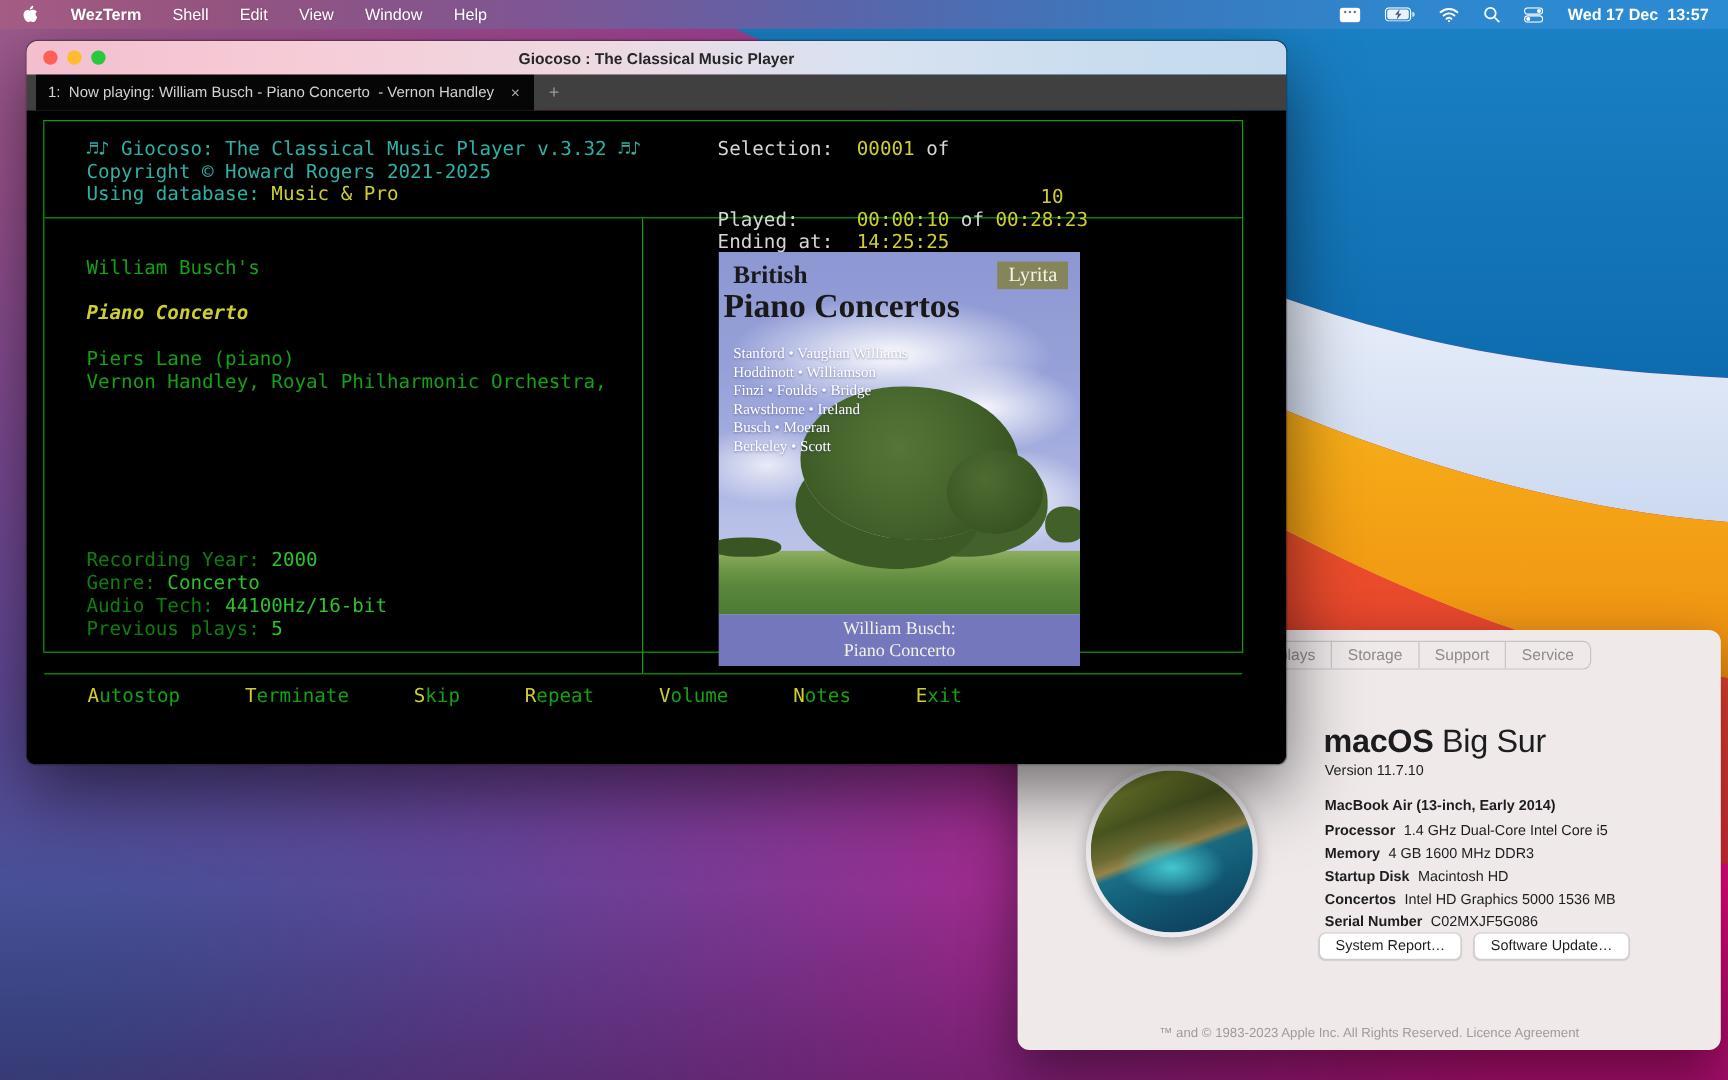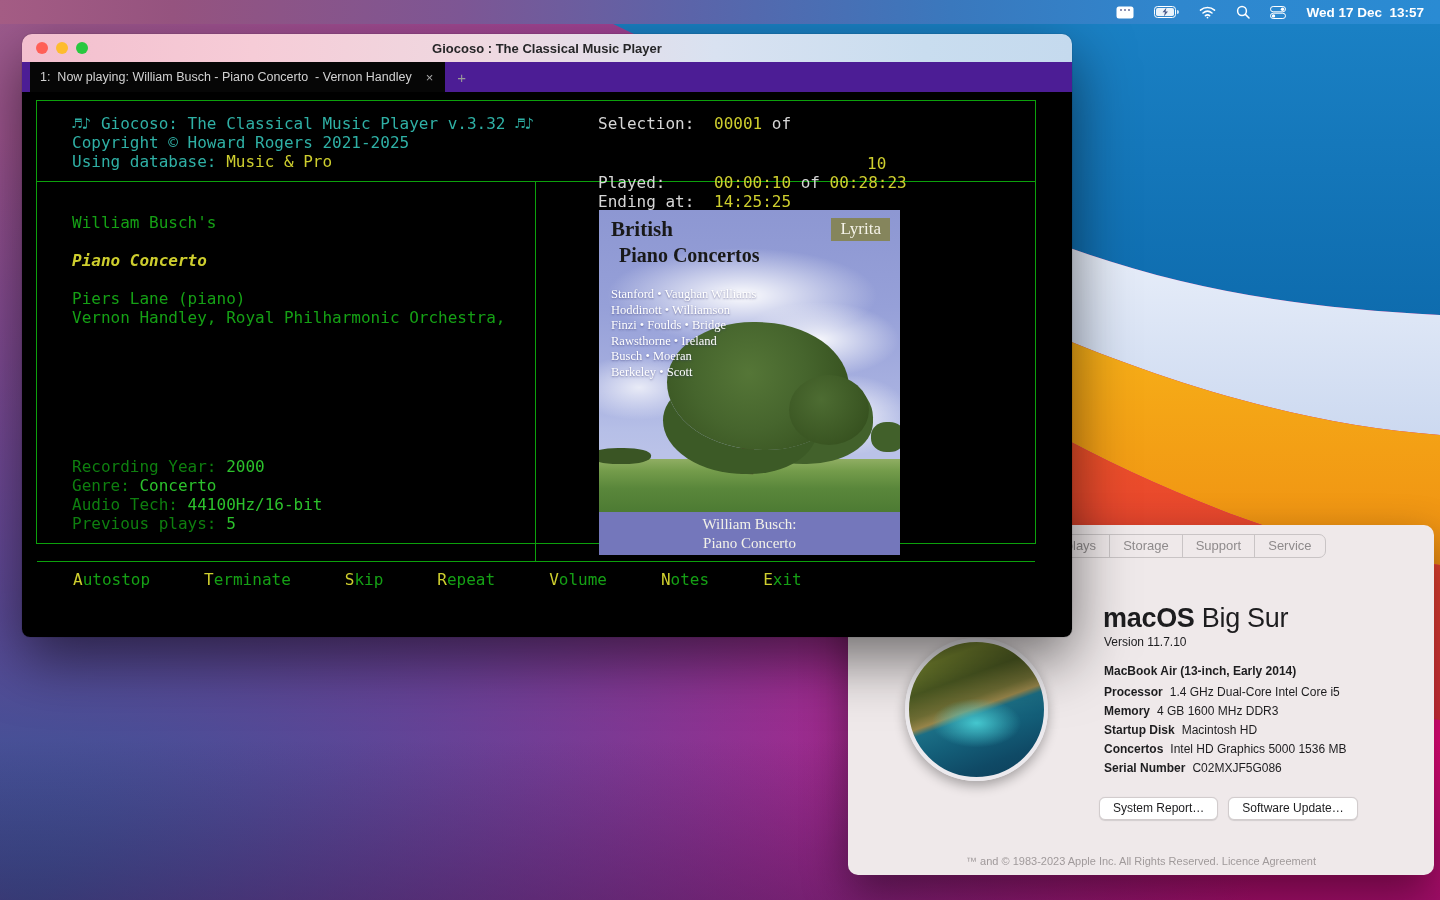--- a/index.html
+++ b/index.html
@@ -28,21 +28,21 @@
   .term-window { position:absolute; left:22px; top:34px; width:1050px; height:603px; z-index:30;
     border-radius:10px 10px 8px 8px; overflow:hidden;
     box-shadow:0 22px 60px rgba(0,0,0,.55), 0 0 1px rgba(0,0,0,.6); }
   .titlebar { height:28px; position:relative; display:flex; align-items:center; justify-content:center;
     background:linear-gradient(90deg,#f3bfce 0%,#f6ccd7 22%,#eed9e1 45%,#d9e2f1 66%,#c9ddef 86%,#c5daee 100%); }
   .title-text { font-size:13px; font-weight:700; color:#262628; }
   .traffic { position:absolute; left:14px; top:8px; display:flex; gap:8px; }
   .tl { width:12px; height:12px; border-radius:50%; }
   .tl.red { background:#ff5f57; } .tl.yellow { background:#febc2e; } .tl.green { background:#28c840; }
 
-  .tabbar { height:30px; background:#4c1d95; display:flex; align-items:stretch; }
+  .tabbar { height:30px; background:#404040; display:flex; align-items:stretch; }
   .tab { background:#060606; color:#d2d2d2; font-size:12.5px; display:flex; align-items:center;
          padding:0 12px 0 10px; margin-left:8px; white-space:pre; }
   .tab .close { margin-left:14px; color:#a9a9a9; font-size:13px; }
   .newtab { color:#9a9a9a; font-size:15px; display:flex; align-items:center; padding:0 12px; }
 
   .term-content { position:relative; height:545px; background:#000;
     font-family:"DejaVu Sans Mono", monospace; font-size:16px; line-height:19px; }
 
   .tui { position:absolute; left:14px; top:8px; width:1000px; height:444px; border:1px solid #0ca10c; }
   .tui-header { height:81px; border-bottom:1px solid #0ca10c; display:flex; padding-top:13px; }
@@ -73,21 +73,21 @@
   .c1 { left:8px; top:38px; width:270px; height:95px;
         background:radial-gradient(closest-side, rgba(255,255,255,.97), rgba(255,255,255,0)); }
   .c2 { left:140px; top:92px; width:160px; height:75px;
         background:radial-gradient(closest-side, rgba(255,255,255,.9), rgba(255,255,255,0)); }
   .c3 { left:-25px; top:145px; width:130px; height:65px;
         background:radial-gradient(closest-side, rgba(255,255,255,.75), rgba(255,255,255,0)); }
   .c4 { left:190px; top:165px; width:120px; height:80px;
         background:radial-gradient(closest-side, rgba(255,255,255,.8), rgba(255,255,255,0)); }
   .album-serif { font-family:"Liberation Serif","DejaVu Serif",serif; }
   .album-title1 { position:absolute; left:12px; top:10px; font-size:21px; font-weight:700; color:#191919; }
-  .album-title2 { position:absolute; left:20px; top:36px; font-size:20px; font-weight:700; color:#191919; }
+  .album-title2 { position:absolute; left:4px; top:36px; font-size:28px; font-weight:700; color:#191919; }
   .lyrita { position:absolute; right:10px; top:8px; background:#85855c; color:#f5f3e8;
             font-size:17px; padding:1px 9px 3px; }
   .composers { position:absolute; left:12px; top:77px; font-size:12.5px; line-height:15.5px;
                color:#fff; text-shadow:0 1px 2px rgba(50,50,110,.55); }
   .horizon-bush { position:absolute; background:#3a5524; border-radius:45%; }
   .hb1 { left:-8px; top:238px; width:60px; height:16px; }
   .hb2 { left:272px; top:212px; width:34px; height:30px; background:#41602a; }
   .trunk { position:absolute; left:142px; top:222px; width:13px; height:42px; background:#4e3b27;
            transform:rotate(2deg); }
   .foliage { position:absolute; left:68px; top:112px; width:182px; height:128px;
@@ -112,21 +112,21 @@
     border:4px solid #eceaee; box-shadow:0 5px 12px rgba(0,0,0,.3);
     background:
       radial-gradient(ellipse 62px 34px at 50% 60%, rgba(72,205,212,.95), rgba(72,205,212,0) 72%),
       linear-gradient(160deg,#5d6a2c 0%,#75842f 16%,#4c5a22 30%,#6e6d34 43%,#97854a 49%,#1b6e85 53%,#14607a 64%,#0f4a66 82%,#0d3d58 100%); }
   .os-title { position:absolute; left:255px; top:78px; font-size:27px; letter-spacing:-.3px; }
   .os-title .b { font-weight:700; } .os-title .r { font-weight:400; }
   .os-version { position:absolute; left:256px; top:110px; font-size:12px; color:#1d1d1f; }
   .model-line { position:absolute; left:256px; top:139px; font-size:12px; font-weight:700; }
   .specs { position:absolute; left:256px; top:158px; font-size:12px; line-height:19px; }
   .spec-label { font-weight:700; margin-right:7px; }
-  .btn-row { position:absolute; left:251px; top:272px; display:flex; gap:10px; }
+  .btn-row { position:absolute; left:251px; top:252px; display:flex; gap:10px; }
   .mac-btn { background:#fff; border:1px solid #d2cccd; border-radius:6px; font-size:12px;
     padding:3px 13px 4px; color:#1d1d1f; box-shadow:0 .5px 1px rgba(0,0,0,.12); }
   .about-footer { position:absolute; left:0; right:0; top:330px; text-align:center; font-size:11px;
     color:#a09a9b; }
 
   
   .sicon svg { display:block; }
 </style>
 </head>
 <body>
@@ -298,20 +298,34 @@
           <div class="menu-item"><span class="t-yellow">V</span><span class="t-green">olume</span></div>
           <div class="menu-item"><span class="t-yellow">N</span><span class="t-green">otes</span></div>
           <div class="menu-item"><span class="t-yellow">E</span><span class="t-green">xit</span></div>
         </div>
 
       </div>
     </div>
   </div>
 
   <div class="menubar">
+    <div class="left">
+      <div class="apple">
+        <svg width="14" height="17" viewBox="0 0 17 20" fill="#fff">
+          <path d="M11.8 0.6c0.1 1-0.3 2-0.9 2.7-0.6 0.7-1.6 1.3-2.6 1.2-0.1-1 0.4-2 0.9-2.6C9.9 1.1 11 0.6 11.8 0.6z"></path>
+          <path d="M8.6 5.4c1 0 2-0.7 3.2-0.7 1.9 0.1 3 1 3.7 2.1-2 1.2-1.7 4.3 0.4 5.3-0.4 1.2-0.9 2.1-1.6 3.1-0.7 1-1.4 1.9-2.5 1.9-1.1 0-1.4-0.6-2.7-0.6-1.3 0-1.7 0.6-2.7 0.6-1.1 0-1.9-1-2.6-2C2.3 13 1.2 9.3 2.7 6.9c0.7-1.2 2-2 3.3-2 1.1 0 1.8 0.5 2.6 0.5z"></path>
+        </svg>
+      </div>
+      <div class="appname mitem">WezTerm</div>
+      <div class="mitem">Shell</div>
+      <div class="mitem">Edit</div>
+      <div class="mitem">View</div>
+      <div class="mitem">Window</div>
+      <div class="mitem">Help</div>
+    </div>
     <div class="right">
       <div class="sicon">
         <svg width="18" height="13" viewBox="0 0 18 13">
           <rect x="0.5" y="0.5" width="17" height="12" rx="2.5" fill="#fff"></rect>
           <circle cx="5" cy="4" r="1" fill="#6a6f9a"></circle>
             <circle cx="9" cy="4" r="1" fill="#6a6f9a"></circle>
             <circle cx="13" cy="4" r="1" fill="#6a6f9a"></circle>
         </svg>
       </div>
       <div class="sicon">

